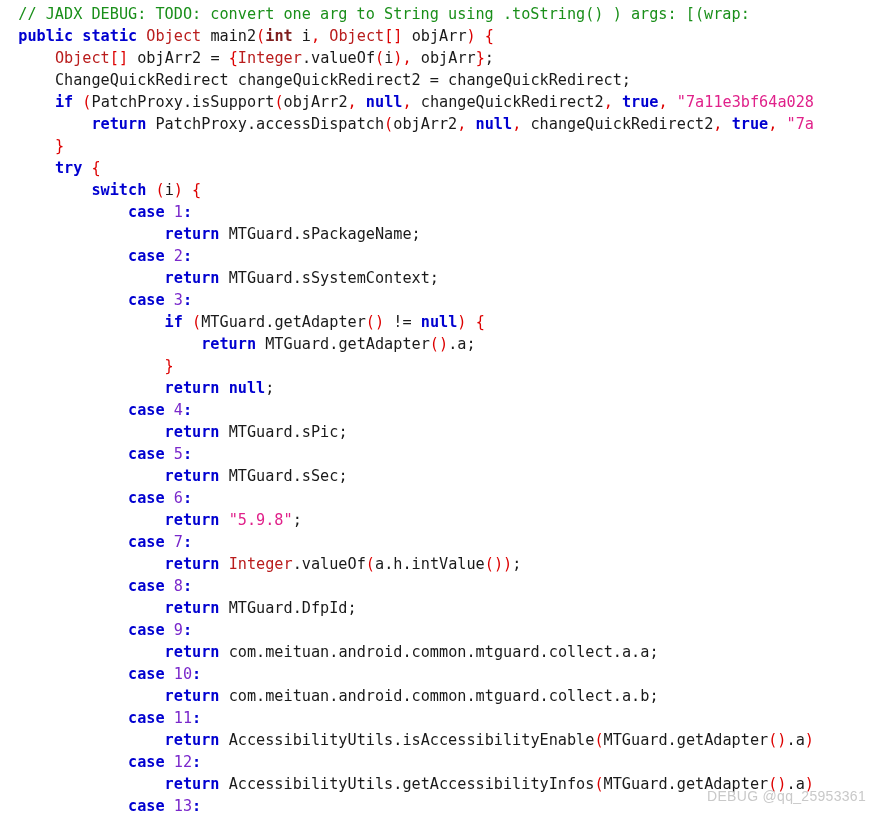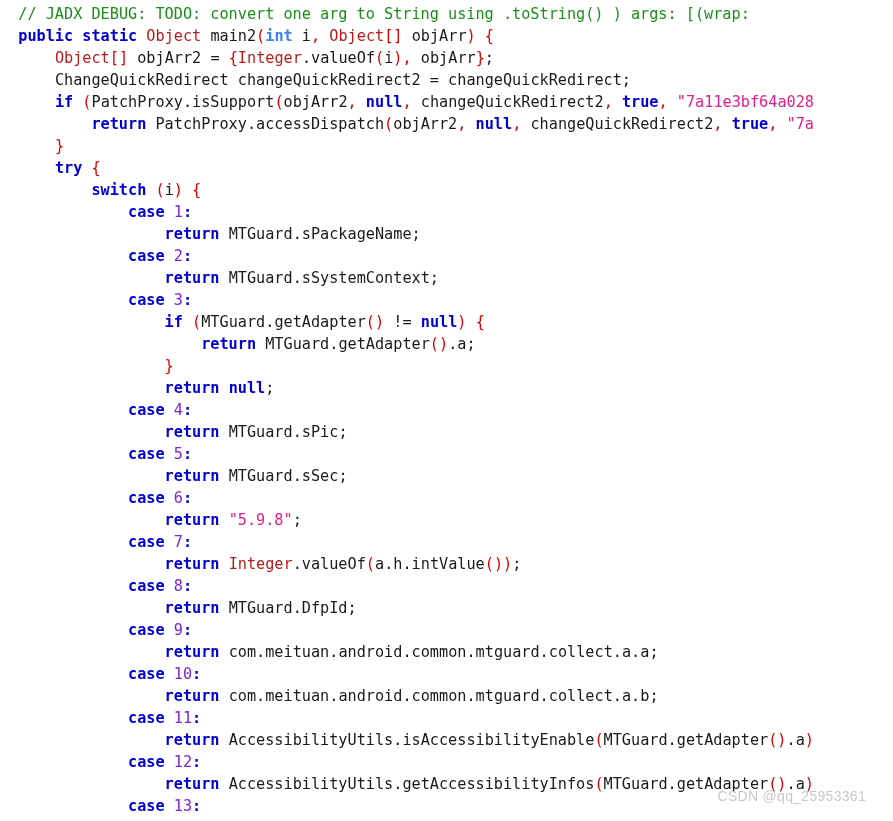--- a/index.html
+++ b/index.html
@@ -32,21 +32,21 @@
     letter-spacing: 0px;
     font-family: "DejaVu Sans Mono", "Liberation Mono", monospace;
   }
   .ln {
     display: block;
     height: 22px;
     white-space: pre;
   }
   
   .kw   { color: #0000d0; font-weight: bold; }   
-  .kwt  { color: #3b82f6; font-weight: bold; text-align: right; }   
+  .kwt  { color: #7f1d1d; font-weight: bold; text-align: right; }   
   .type { color: #b91c1c; }                      
   .pun  { color: #dd0000; }                      
   .str  { color: #e0218a; }                      
   .num  { color: #7a28cb; }                      
   .plain{ color: #1a1a1a; }                      
   .cmt  { color: #1a8f1a; }                      
   #watermark {
     position: absolute;
     right: 12px;
     bottom: 17px;
@@ -58,15 +58,15 @@
     pointer-events: none;
   }
 </style>
 </head>
 <body>
 
 <div id="code-view">
 
   <pre id="code-lines"><span class="ln"><span class="plain">  </span><span class="cmt">// JADX DEBUG: TODO: convert one arg to String using .toString() ) args: [(wrap:</span></span><span class="ln">  <span class="kw">public</span> <span class="kw">static</span> <span class="type">Object</span> <span class="plain">main2</span><span class="pun">(</span><span class="kwt">int</span> <span class="plain">i</span><span class="pun">,</span> <span class="type">Object</span><span class="pun">[</span><span class="pun">]</span> <span class="plain">objArr</span><span class="pun">)</span> <span class="pun">{</span></span><span class="ln">      <span class="type">Object</span><span class="pun">[</span><span class="pun">]</span> <span class="plain">objArr2</span> <span class="plain">=</span> <span class="pun">{</span><span class="type">Integer</span><span class="plain">.</span><span class="plain">valueOf</span><span class="pun">(</span><span class="plain">i</span><span class="pun">)</span><span class="pun">,</span> <span class="plain">objArr</span><span class="pun">}</span><span class="plain">;</span></span><span class="ln">      <span class="plain">ChangeQuickRedirect</span> <span class="plain">changeQuickRedirect2</span> <span class="plain">=</span> <span class="plain">changeQuickRedirect</span><span class="plain">;</span></span><span class="ln">      <span class="kw">if</span> <span class="pun">(</span><span class="plain">PatchProxy</span><span class="plain">.</span><span class="plain">isSupport</span><span class="pun">(</span><span class="plain">objArr2</span><span class="pun">,</span> <span class="kw">null</span><span class="pun">,</span> <span class="plain">changeQuickRedirect2</span><span class="pun">,</span> <span class="kw">true</span><span class="pun">,</span> <span class="str">"7a11e3bf64a028</span></span><span class="ln">          <span class="kw">return</span> <span class="plain">PatchProxy</span><span class="plain">.</span><span class="plain">accessDispatch</span><span class="pun">(</span><span class="plain">objArr2</span><span class="pun">,</span> <span class="kw">null</span><span class="pun">,</span> <span class="plain">changeQuickRedirect2</span><span class="pun">,</span> <span class="kw">true</span><span class="pun">,</span> <span class="str">"7a</span></span><span class="ln">      <span class="pun">}</span></span><span class="ln">      <span class="kw">try</span> <span class="pun">{</span></span><span class="ln">          <span class="kw">switch</span> <span class="pun">(</span><span class="plain">i</span><span class="pun">)</span> <span class="pun">{</span></span><span class="ln">              <span class="kw">case</span> <span class="num">1</span><span class="kw">:</span></span><span class="ln">                  <span class="kw">return</span> <span class="plain">MTGuard</span><span class="plain">.</span><span class="plain">sPackageName</span><span class="plain">;</span></span><span class="ln">              <span class="kw">case</span> <span class="num">2</span><span class="kw">:</span></span><span class="ln">                  <span class="kw">return</span> <span class="plain">MTGuard</span><span class="plain">.</span><span class="plain">sSystemContext</span><span class="plain">;</span></span><span class="ln">              <span class="kw">case</span> <span class="num">3</span><span class="kw">:</span></span><span class="ln">                  <span class="kw">if</span> <span class="pun">(</span><span class="plain">MTGuard</span><span class="plain">.</span><span class="plain">getAdapter</span><span class="pun">(</span><span class="pun">)</span> <span class="plain">!=</span> <span class="kw">null</span><span class="pun">)</span> <span class="pun">{</span></span><span class="ln">                      <span class="kw">return</span> <span class="plain">MTGuard</span><span class="plain">.</span><span class="plain">getAdapter</span><span class="pun">(</span><span class="pun">)</span><span class="plain">.</span><span class="plain">a</span><span class="plain">;</span></span><span class="ln">                  <span class="pun">}</span></span><span class="ln">                  <span class="kw">return</span> <span class="kw">null</span><span class="plain">;</span></span><span class="ln">              <span class="kw">case</span> <span class="num">4</span><span class="kw">:</span></span><span class="ln">                  <span class="kw">return</span> <span class="plain">MTGuard</span><span class="plain">.</span><span class="plain">sPic</span><span class="plain">;</span></span><span class="ln">              <span class="kw">case</span> <span class="num">5</span><span class="kw">:</span></span><span class="ln">                  <span class="kw">return</span> <span class="plain">MTGuard</span><span class="plain">.</span><span class="plain">sSec</span><span class="plain">;</span></span><span class="ln">              <span class="kw">case</span> <span class="num">6</span><span class="kw">:</span></span><span class="ln">                  <span class="kw">return</span> <span class="str">"5.9.8"</span><span class="plain">;</span></span><span class="ln">              <span class="kw">case</span> <span class="num">7</span><span class="kw">:</span></span><span class="ln">                  <span class="kw">return</span> <span class="type">Integer</span><span class="plain">.</span><span class="plain">valueOf</span><span class="pun">(</span><span class="plain">a</span><span class="plain">.</span><span class="plain">h</span><span class="plain">.</span><span class="plain">intValue</span><span class="pun">(</span><span class="pun">)</span><span class="pun">)</span><span class="plain">;</span></span><span class="ln">              <span class="kw">case</span> <span class="num">8</span><span class="kw">:</span></span><span class="ln">                  <span class="kw">return</span> <span class="plain">MTGuard</span><span class="plain">.</span><span class="plain">DfpId</span><span class="plain">;</span></span><span class="ln">              <span class="kw">case</span> <span class="num">9</span><span class="kw">:</span></span><span class="ln">                  <span class="kw">return</span> <span class="plain">com</span><span class="plain">.</span><span class="plain">meituan</span><span class="plain">.</span><span class="plain">android</span><span class="plain">.</span><span class="plain">common</span><span class="plain">.</span><span class="plain">mtguard</span><span class="plain">.</span><span class="plain">collect</span><span class="plain">.</span><span class="plain">a</span><span class="plain">.</span><span class="plain">a</span><span class="plain">;</span></span><span class="ln">              <span class="kw">case</span> <span class="num">10</span><span class="kw">:</span></span><span class="ln">                  <span class="kw">return</span> <span class="plain">com</span><span class="plain">.</span><span class="plain">meituan</span><span class="plain">.</span><span class="plain">android</span><span class="plain">.</span><span class="plain">common</span><span class="plain">.</span><span class="plain">mtguard</span><span class="plain">.</span><span class="plain">collect</span><span class="plain">.</span><span class="plain">a</span><span class="plain">.</span><span class="plain">b</span><span class="plain">;</span></span><span class="ln">              <span class="kw">case</span> <span class="num">11</span><span class="kw">:</span></span><span class="ln">                  <span class="kw">return</span> <span class="plain">AccessibilityUtils</span><span class="plain">.</span><span class="plain">isAccessibilityEnable</span><span class="pun">(</span><span class="plain">MTGuard</span><span class="plain">.</span><span class="plain">getAdapter</span><span class="pun">(</span><span class="pun">)</span><span class="plain">.</span><span class="plain">a</span><span class="pun">)</span></span><span class="ln">              <span class="kw">case</span> <span class="num">12</span><span class="kw">:</span></span><span class="ln">                  <span class="kw">return</span> <span class="plain">AccessibilityUtils</span><span class="plain">.</span><span class="plain">getAccessibilityInfos</span><span class="pun">(</span><span class="plain">MTGuard</span><span class="plain">.</span><span class="plain">getAdapter</span><span class="pun">(</span><span class="pun">)</span><span class="plain">.</span><span class="plain">a</span><span class="pun">)</span></span><span class="ln">              <span class="kw">case</span> <span class="num">13</span><span class="kw">:</span></span><span class="ln">                  <span class="kw">return</span> <span class="plain">m</span><span class="plain">.</span><span class="plain">a</span><span class="pun">(</span><span class="plain">MTGuard</span><span class="plain">.</span><span class="plain">getAdapter</span><span class="pun">(</span><span class="pun">)</span><span class="plain">.</span><span class="plain">a</span><span class="pun">)</span><span class="plain">.</span><span class="plain">d</span><span class="plain">;</span></span></pre>
 
-  <div id="watermark">CSDN @qq_25953361</div>
+  <div id="watermark">DEBUG @qq_25953361</div>
 
 </div>
 
 </body></html>

